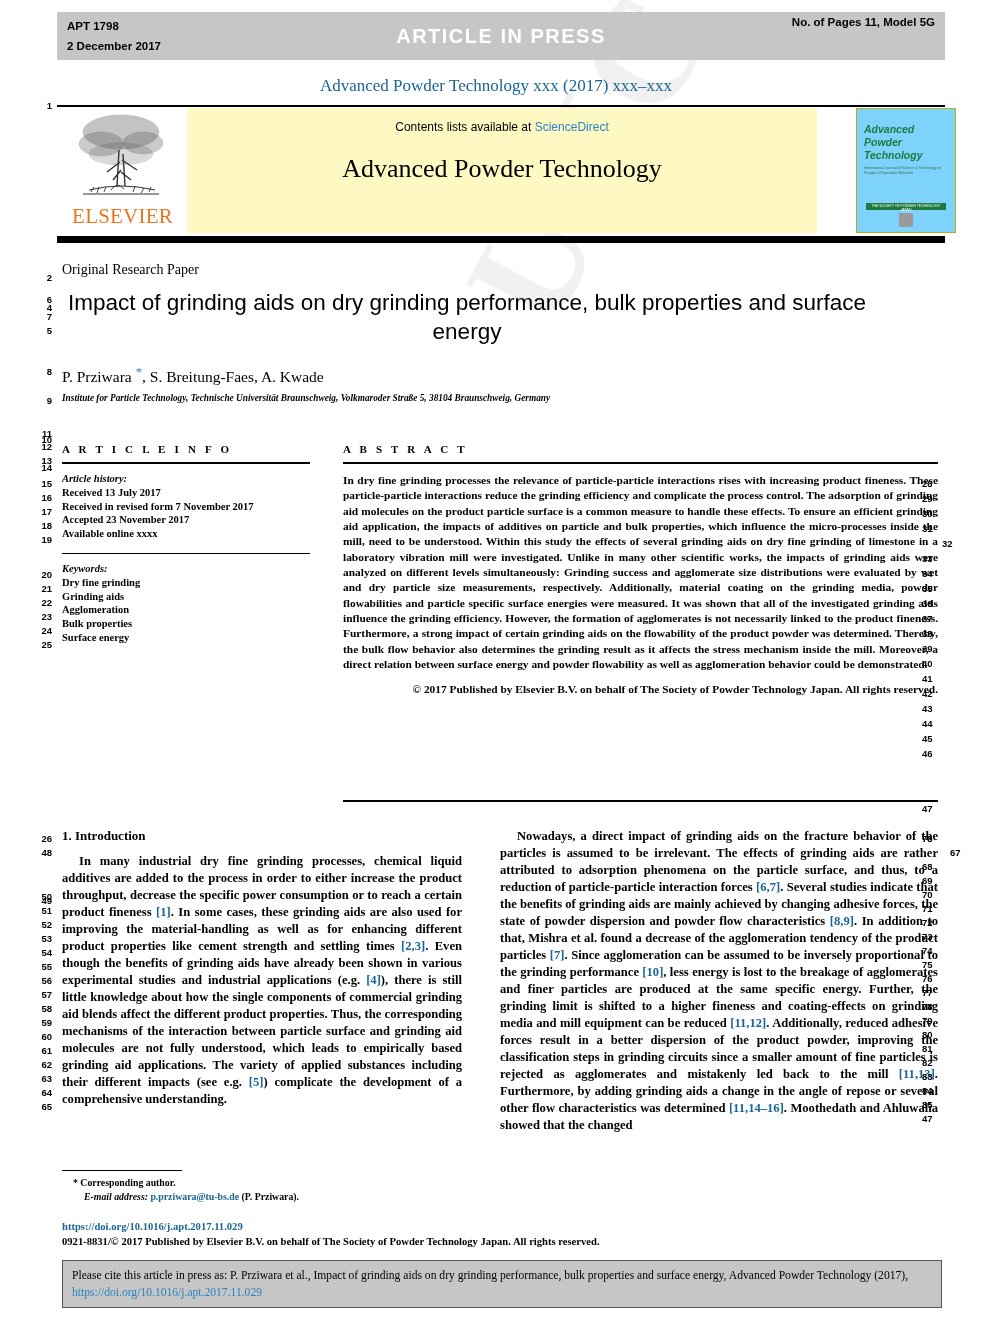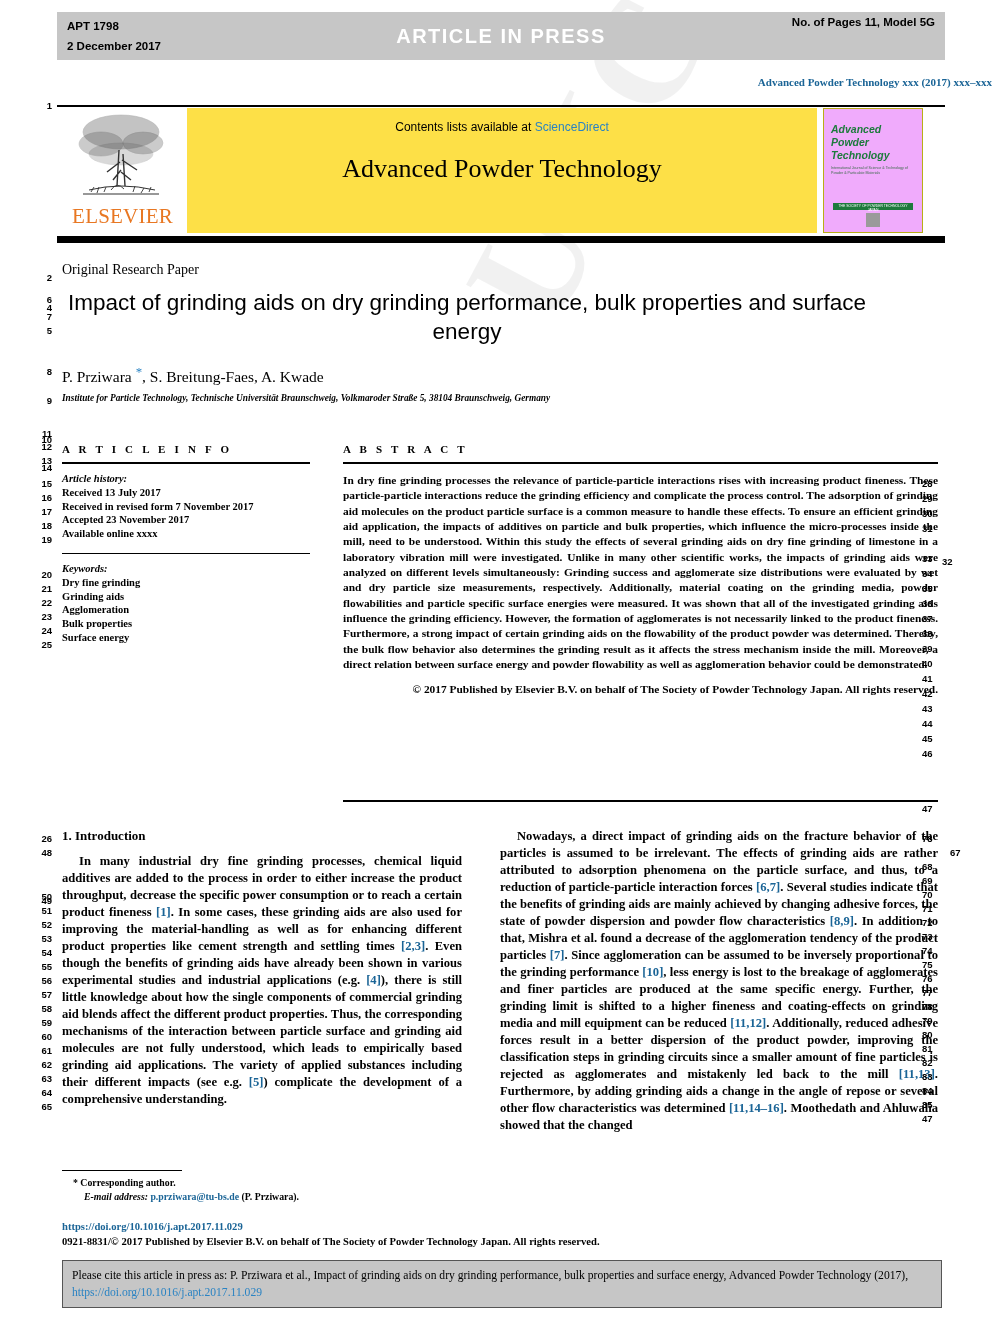--- a/index.html
+++ b/index.html
@@ -49,24 +49,24 @@
     right: 10px; top: 4px;
     font-family: "Liberation Sans", sans-serif;
     font-size: 11.5px;
     font-weight: bold;
   }
 
   
   .running-head {
     position: absolute;
     left: 0; right: 0; top: 76px;
-    text-align: right;
-    font-family: "Liberation Serif", serif;
-    font-size: 11px;
-    font-weight: bold;
+    text-align: center;
+    font-family: "Liberation Serif", serif;
+    font-size: 17px;
+    font-weight: normal;
     color: #1a6496;
   }
 
   
   .masthead-rule-top {
     position: absolute;
     left: 57px; top: 105px;
     width: 888px; height: 2px;
     background: #000;
   }
@@ -93,21 +93,21 @@
     font-family: "Liberation Serif", serif;
     font-size: 21px;
     font-weight: normal;
     letter-spacing: 0.2px;
     color: #e87722;
   }
   .masthead-center {
     position: absolute;
     left: 130px; top: 0;
     width: 630px; height: 125px;
-    background: #fde047;
+    background: #fef9c3;
   }
   .contents-line {
     position: absolute;
     left: 0; right: 0; top: 12px;
     text-align: center;
     font-family: "Liberation Sans", sans-serif;
     font-size: 12px;
   }
   .contents-line .sd {
     color: #2a83c3;
@@ -122,23 +122,23 @@
   .homepage-line {
     position: absolute;
     left: 0; right: 0; bottom: 12px;
     text-align: center;
     font-family: "Liberation Sans", sans-serif;
     font-size: 12px;
     letter-spacing: 1.1px;
   }
   .cover-thumb {
     position: absolute;
-    left: 766px; top: 0;
+    left: 799px; top: 0;
     width: 100px; height: 125px;
-    background: #f0abfc;
+    background: #7dd3fc;
     border: 1px solid #b9ae16;
     box-sizing: border-box;
   }
   .cover-thumb .ct-title {
     position: absolute;
     left: 7px; top: 14px;
     font-family: "Liberation Sans", sans-serif;
     font-size: 10.5px;
     font-style: italic;
     font-weight: bold;
@@ -552,21 +552,21 @@
     <div class="lnum lnum-l" style="top: 1031px;">60</div>
     <div class="lnum lnum-l" style="top: 1045px;">61</div>
     <div class="lnum lnum-l" style="top: 1059px;">62</div>
     <div class="lnum lnum-l" style="top: 1073px;">63</div>
     <div class="lnum lnum-l" style="top: 1087px;">64</div>
     <div class="lnum lnum-l" style="top: 1101px;">65</div>
     <div class="lnum lnum-r" style="top: 478px;">28</div>
     <div class="lnum lnum-r" style="top: 493px;">29</div>
     <div class="lnum lnum-r" style="top: 508px;">30</div>
     <div class="lnum lnum-r" style="top: 523px;">31</div>
-    <div class="lnum lnum-r" style="top: 556px; padding-left: 20px;">32</div>
+    <div class="lnum lnum-r" style="top: 538px; padding-left: 20px;">32</div>
     <div class="lnum lnum-r" style="top: 553px;">33</div>
     <div class="lnum lnum-r" style="top: 568px;">34</div>
     <div class="lnum lnum-r" style="top: 583px;">35</div>
     <div class="lnum lnum-r" style="top: 598px;">36</div>
     <div class="lnum lnum-r" style="top: 613px;">37</div>
     <div class="lnum lnum-r" style="top: 628px;">38</div>
     <div class="lnum lnum-r" style="top: 643px;">39</div>
     <div class="lnum lnum-r" style="top: 658px;">40</div>
     <div class="lnum lnum-r" style="top: 673px;">41</div>
     <div class="lnum lnum-r" style="top: 688px;">42</div>

